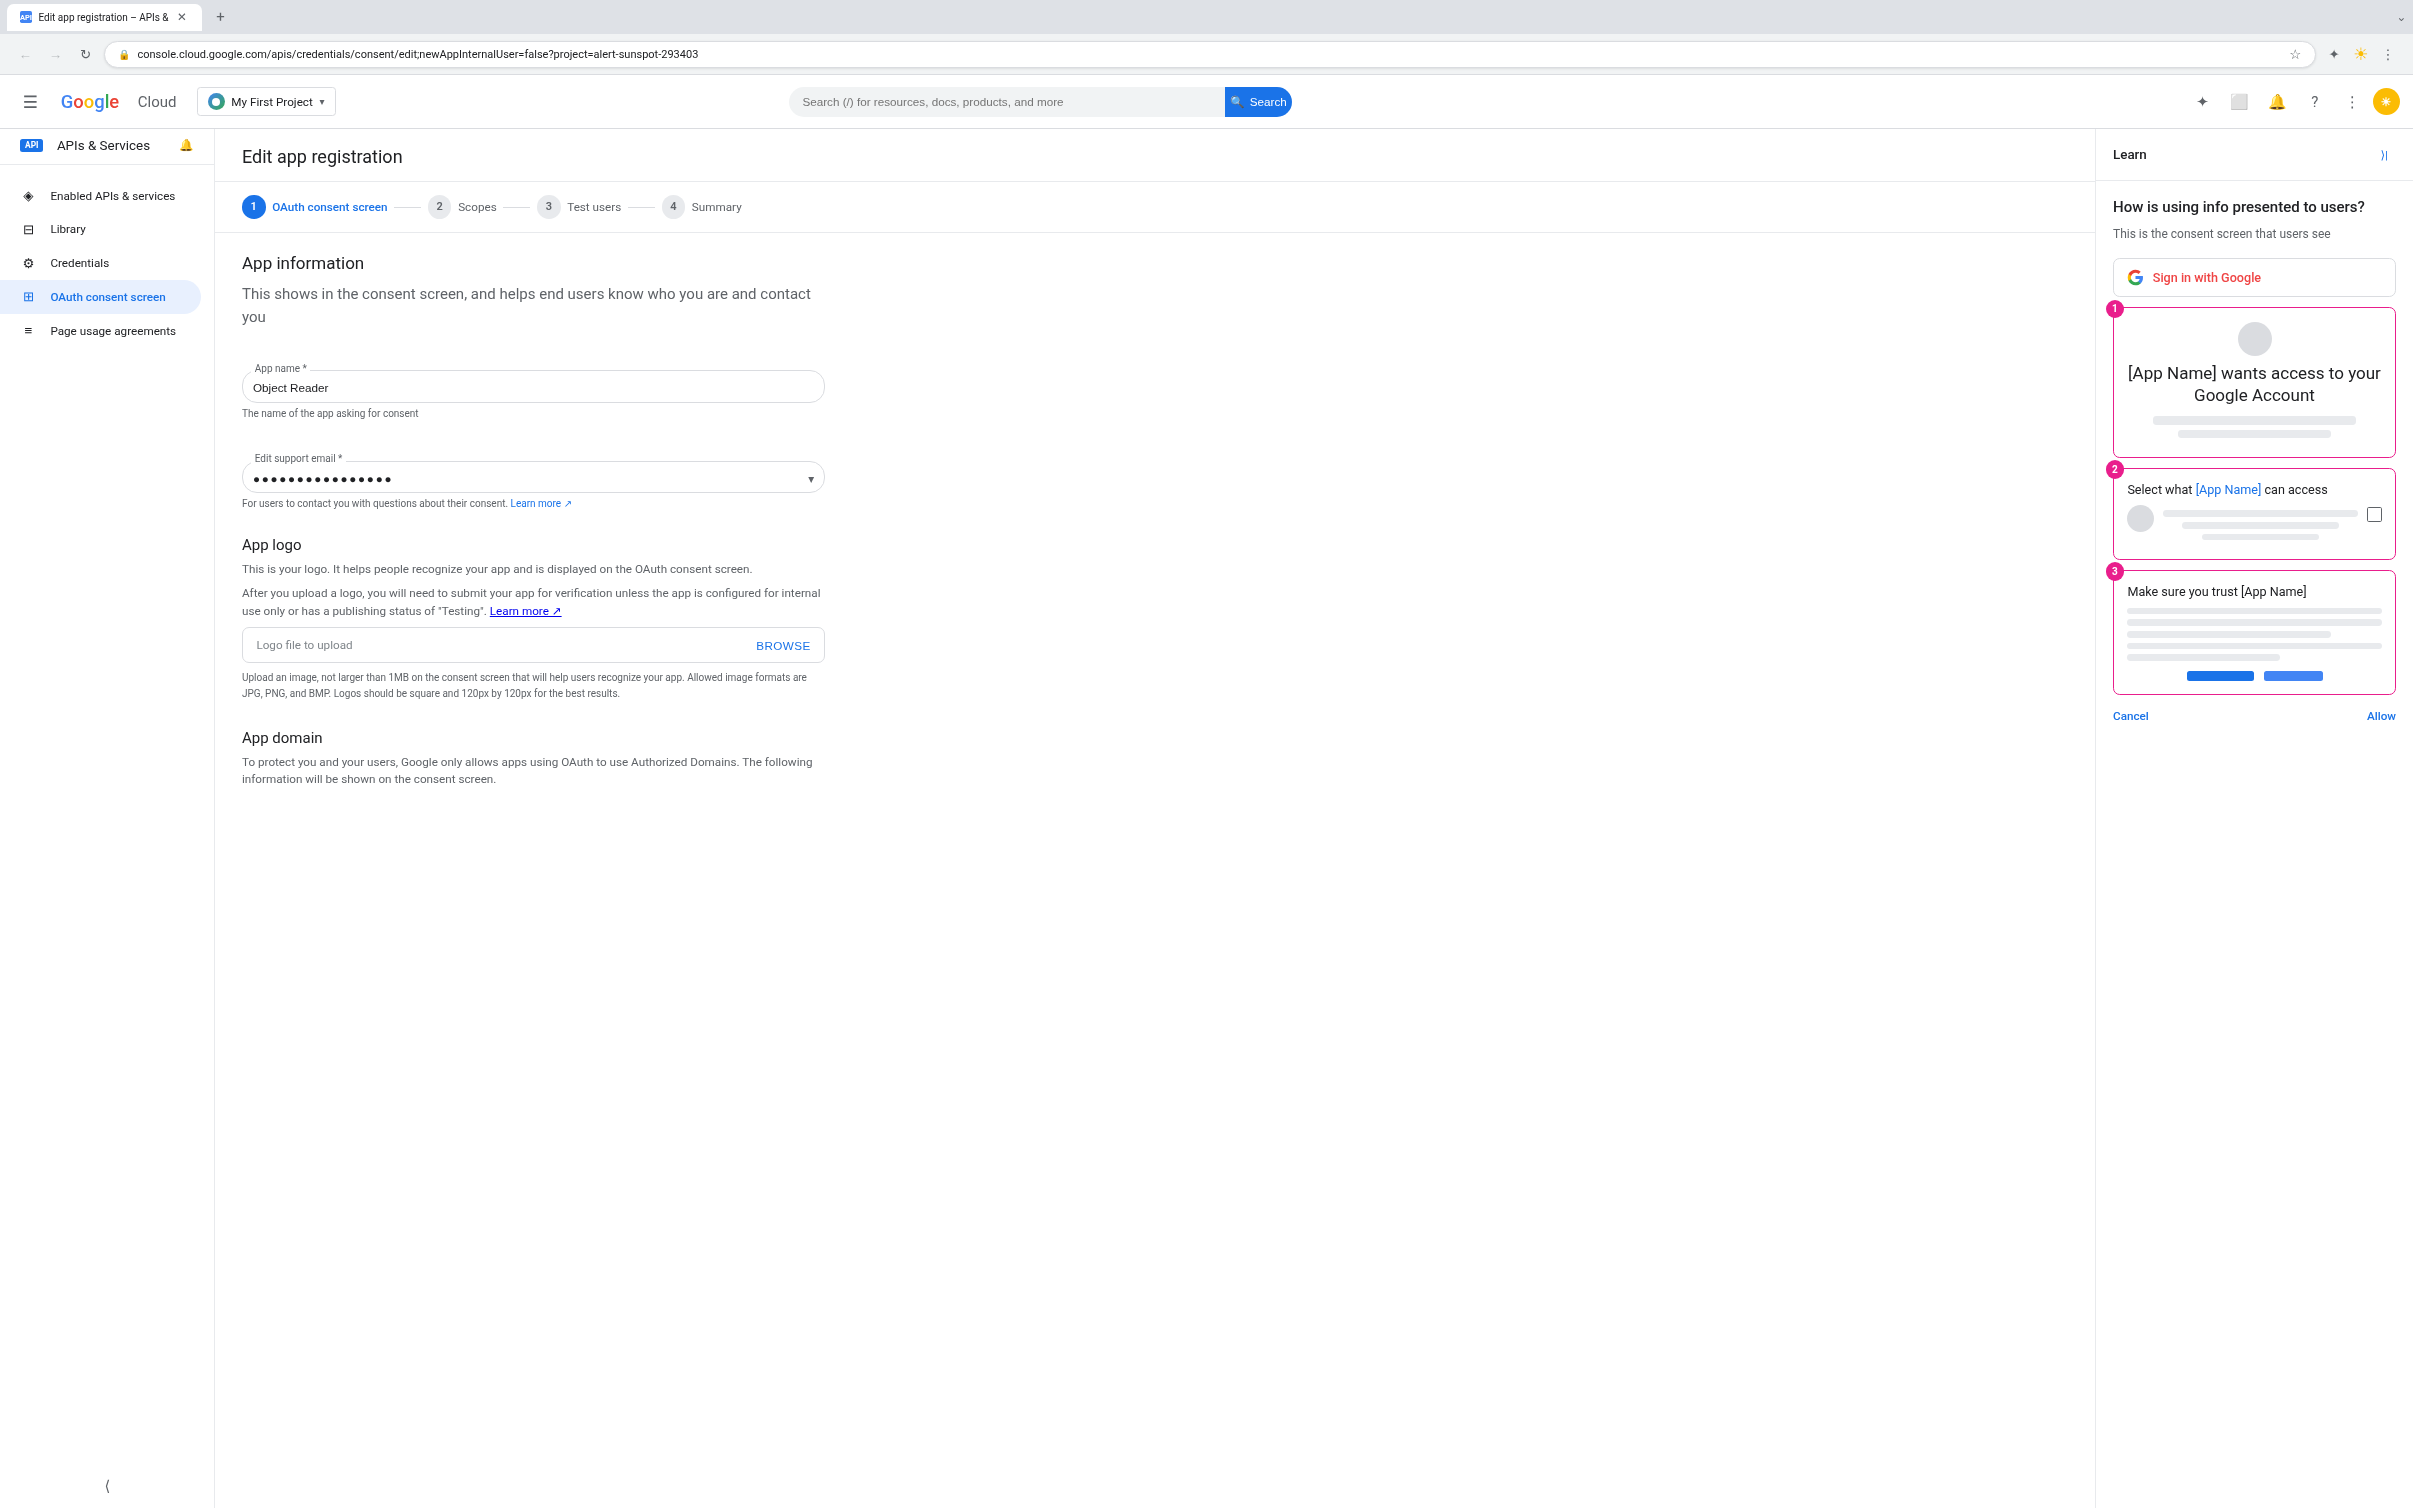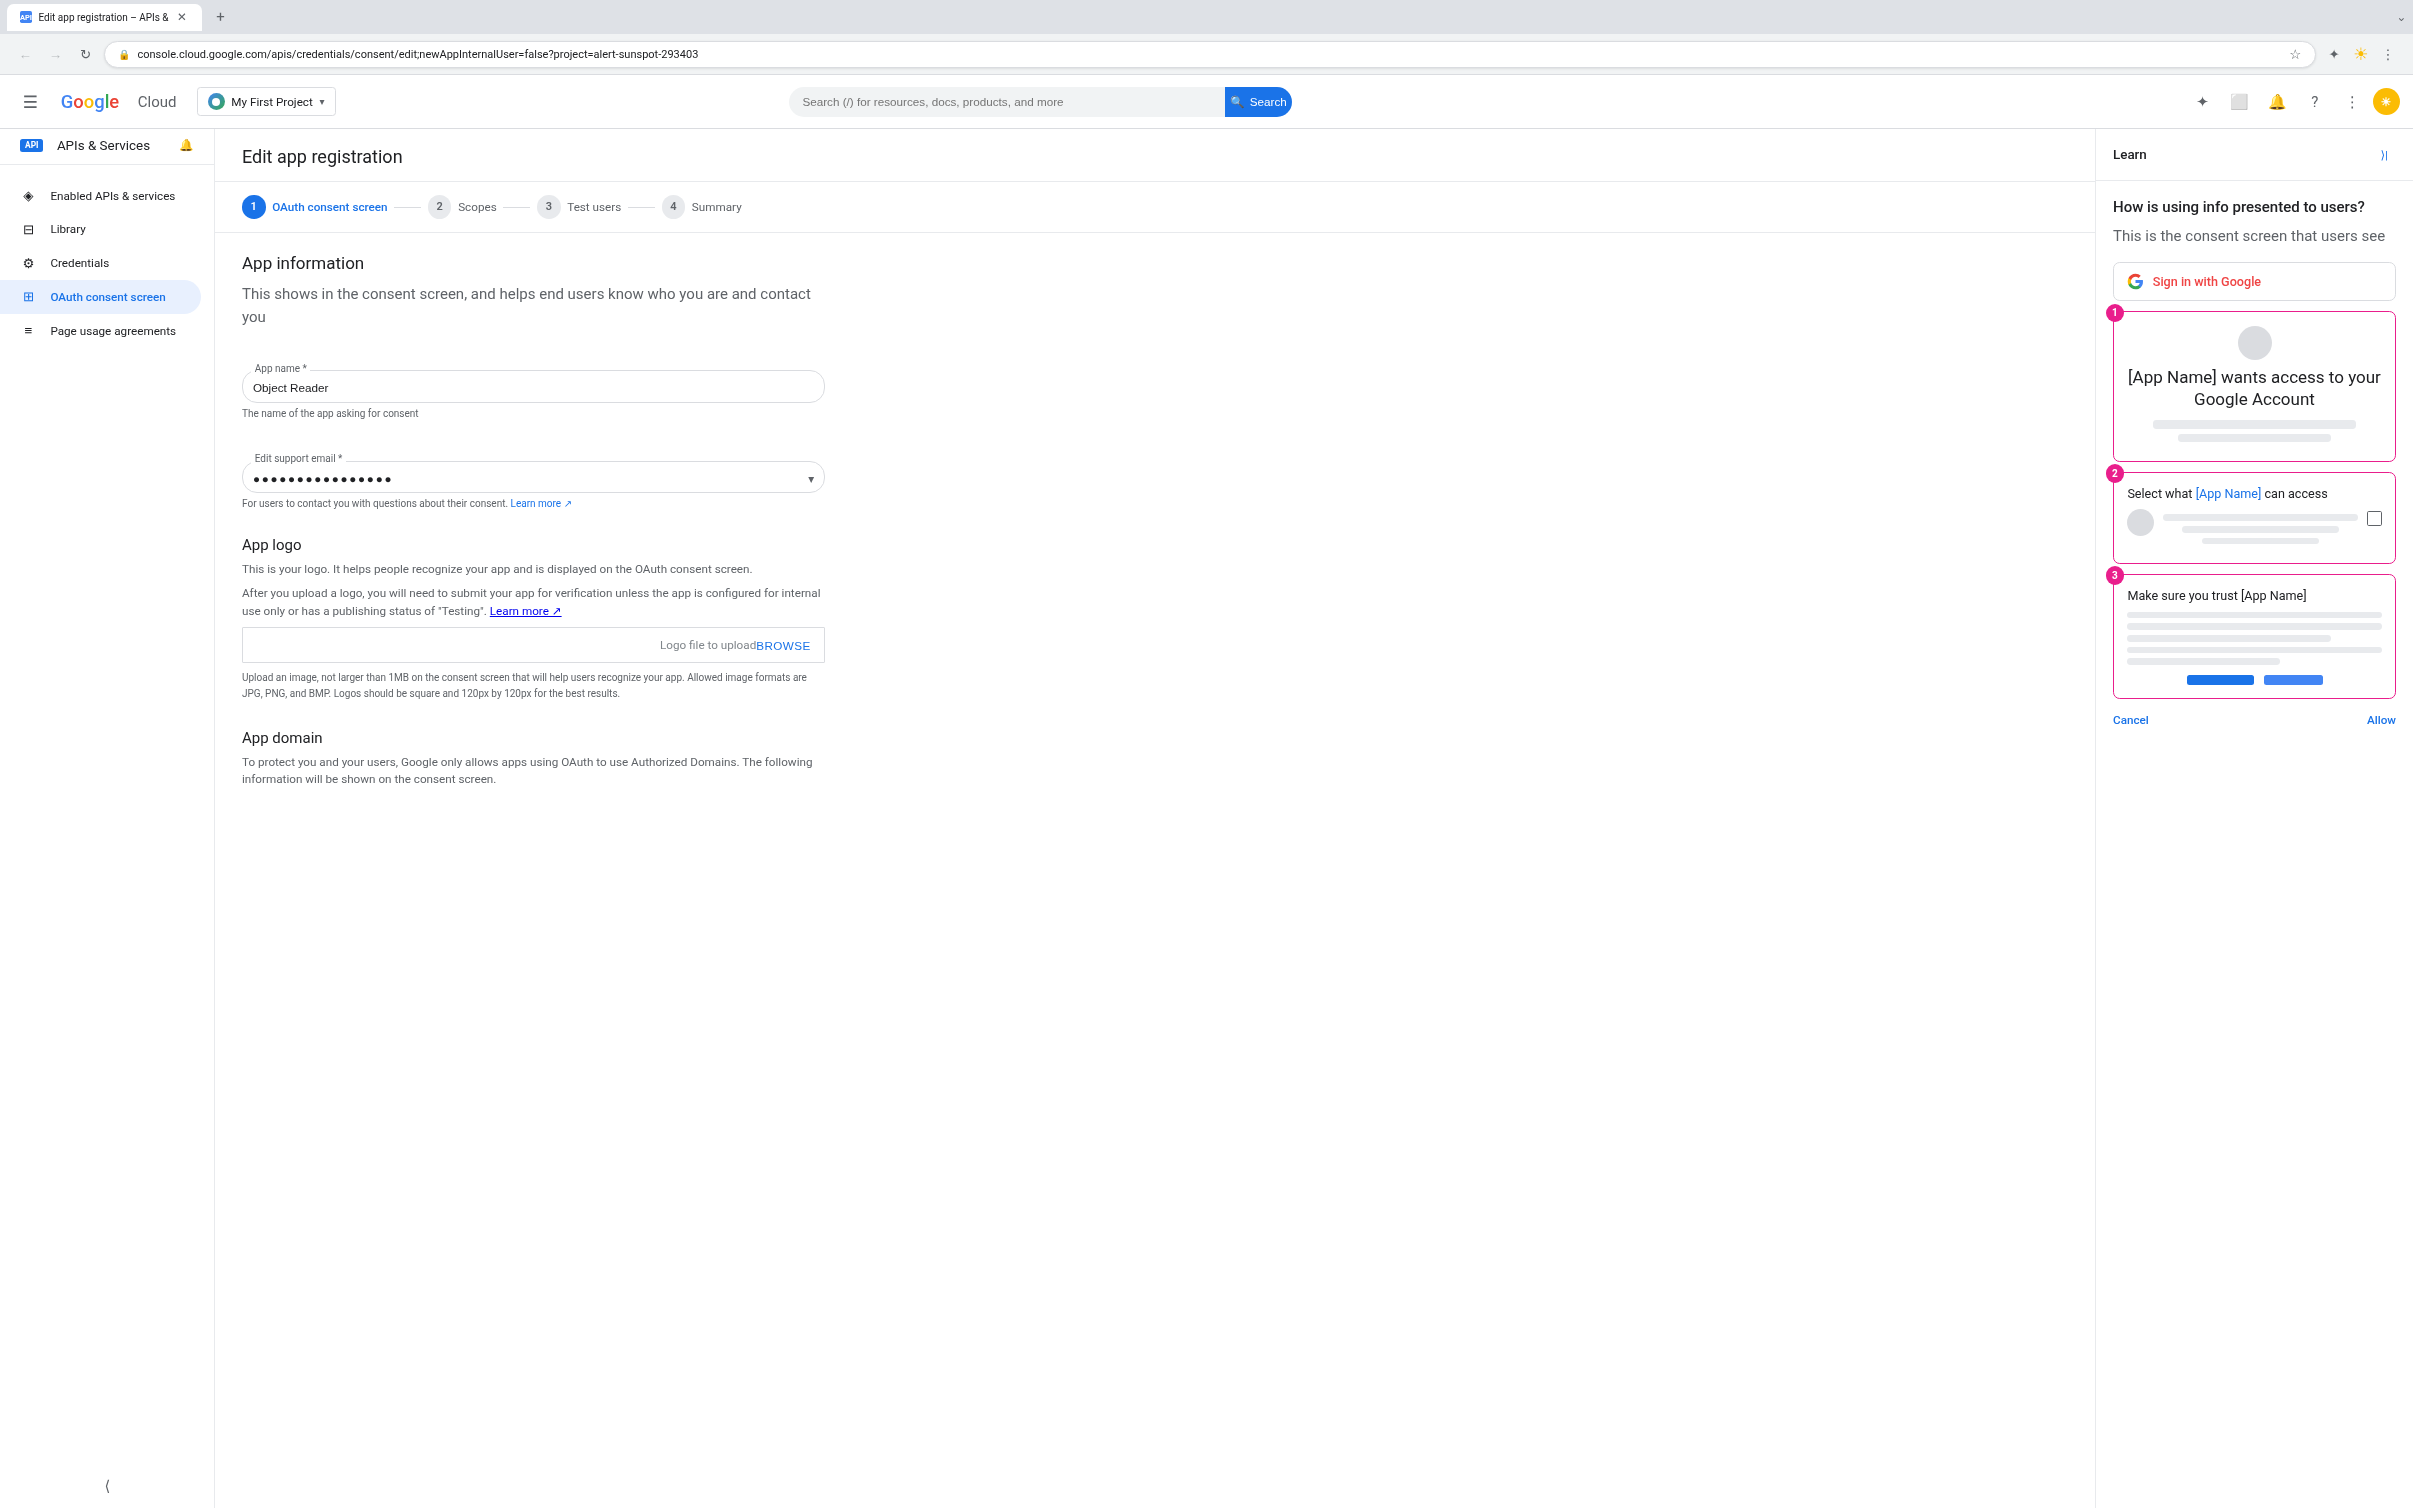--- a/index.html
+++ b/index.html
@@ -88,33 +88,33 @@
     .field-label.required::after { content: ' *'; }
     .field-input { width: 100%; border: none; outline: none; font-size: 11.7px; color: #202124; background: transparent; }
     .field-hint { font-size: 10px; color: #5f6368; margin-top: 5px; }
     .field-hint a { color: #1a73e8; text-decoration: none; }
 
     
     .subsection-title { font-size: 15px; font-weight: 400; color: #202124; margin-top: 27px; margin-bottom: 6.7px; }
     .subsection-desc { font-size: 11.7px; color: #5f6368; margin-bottom: 6.7px; line-height: 1.5; }
 
     
-    .upload-container { border: 0.8px solid #dadce0; border-radius: 1px; padding: 10px 13.4px; display: flex; align-items: center; justify-content: flex-end; margin-bottom: 6.7px; }
+    .upload-container { border: 0.8px solid #dadce0; border-radius: 7px; padding: 10px 13.4px; display: flex; align-items: center; justify-content: space-between; margin-bottom: 6.7px; }
     .upload-placeholder { font-size: 11.7px; color: #80868b; }
     .browse-btn { color: #1a73e8; font-size: 11.7px; font-weight: 500; cursor: pointer; background: none; border: none; letter-spacing: 0.4px; }
     .upload-hint { font-size: 10px; color: #5f6368; line-height: 1.6; }
 
     
     .learn-panel { width: 318px; background: white; border-left: 0.8px solid #e8eaed; overflow-y: auto; flex-shrink: 0; }
     .learn-header { display: flex; align-items: center; justify-content: space-between; padding: 13.4px 17px; border-bottom: 0.8px solid #e8eaed; }
     .learn-title { font-size: 13.4px; font-weight: 500; color: #202124; }
     .learn-collapse-btn { color: #1a73e8; cursor: pointer; width: 23.5px; height: 23.5px; display: flex; align-items: center; justify-content: center; border-radius: 50%; font-size: 11.7px; }
     .learn-content { padding: 17px; }
     .learn-section-title { font-size: 15px; font-weight: 500; color: #202124; margin-bottom: 10px; line-height: 1.3; }
-    .learn-desc { font-size: 15px; color: #5f6368; margin-bottom: 17px; }
+    .learn-desc { font-size: 12px; color: #5f6368; margin-bottom: 17px; }
 
     
     .google-signin-mock { border: 0.8px solid #dadce0; border-radius: 6.7px; padding: 10px 13.4px; margin-bottom: 10px; display: flex; align-items: center; gap: 8.4px; background: white; }
     .google-g { width: 17px; height: 17px; }
     .google-signin-text { font-size: 12.6px; color: #ef4444; font-weight: 500; }
 
     
     .consent-card { border: 1.7px solid #e91e8c; border-radius: 6.7px; padding: 13.4px; margin-bottom: 10px; background: white; position: relative; }
     .consent-card-num { position: absolute; top: -8.4px; left: -8.4px; width: 18.4px; height: 18.4px; background: #e91e8c; border-radius: 50%; color: white; font-size: 10px; font-weight: 700; display: flex; align-items: center; justify-content: center; }
     .consent-card-1 { text-align: center; }

